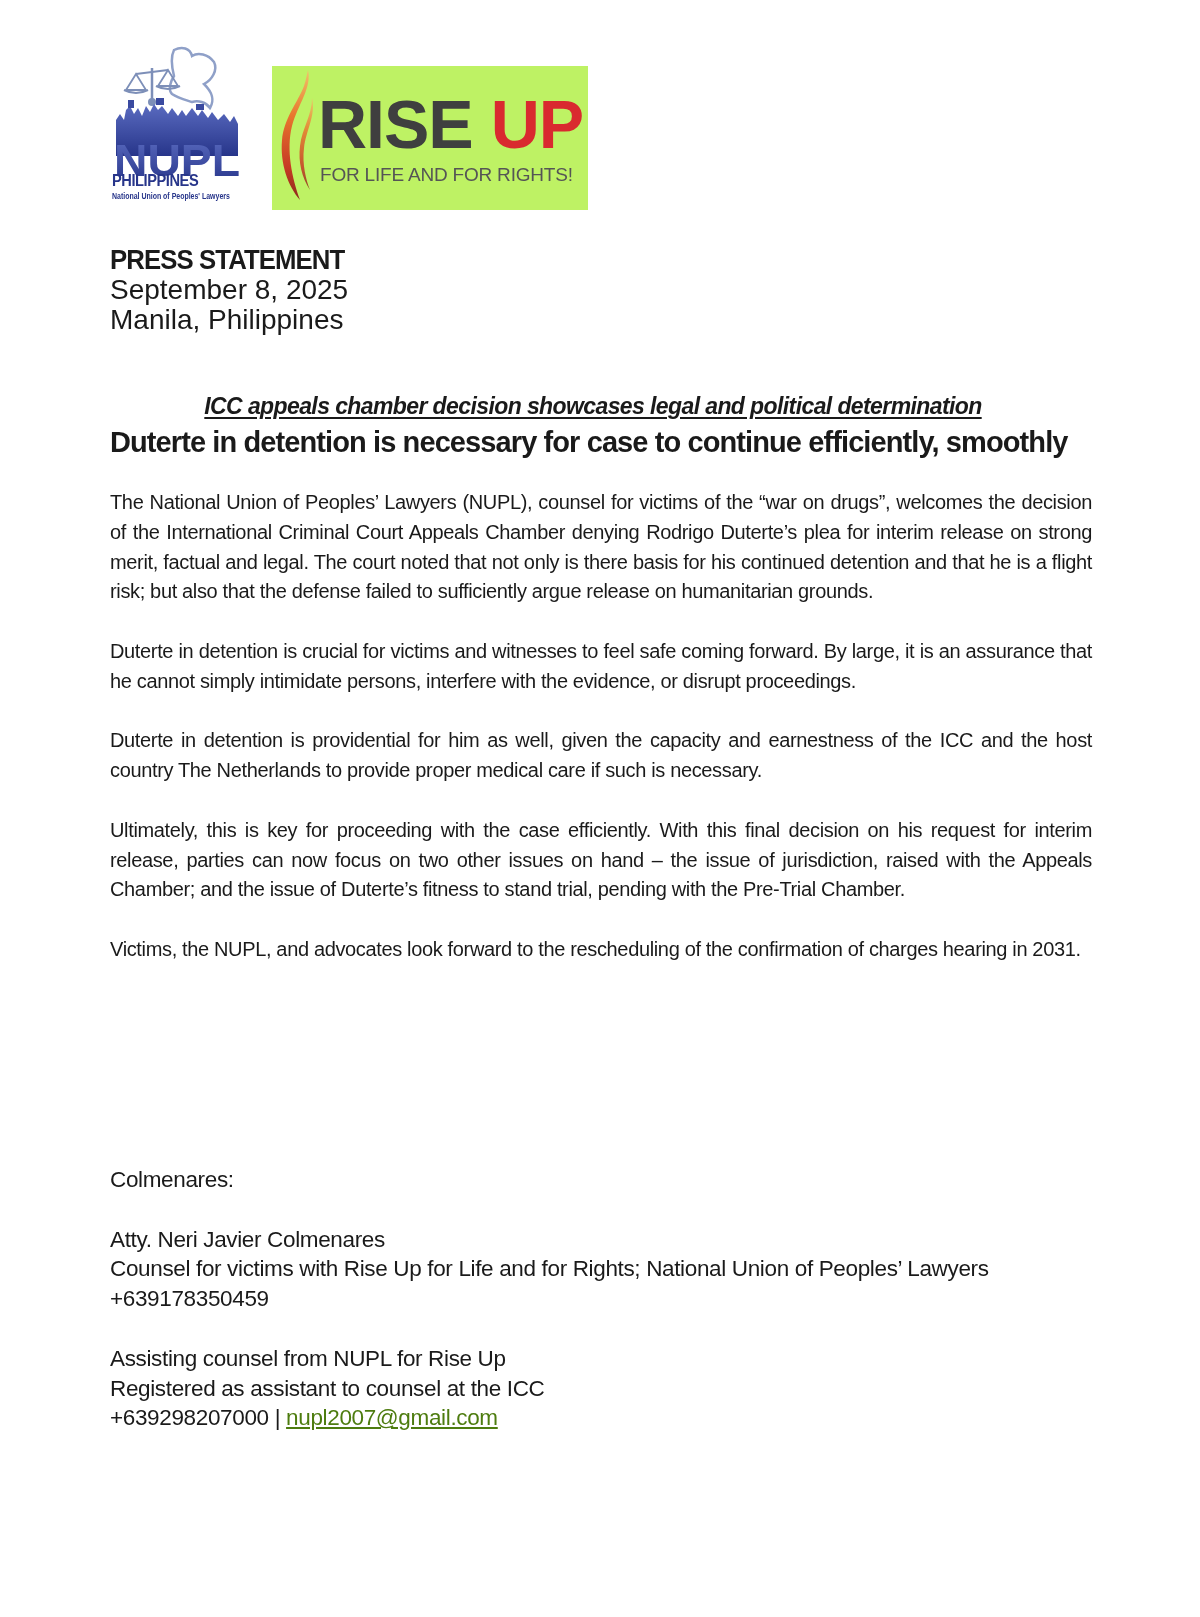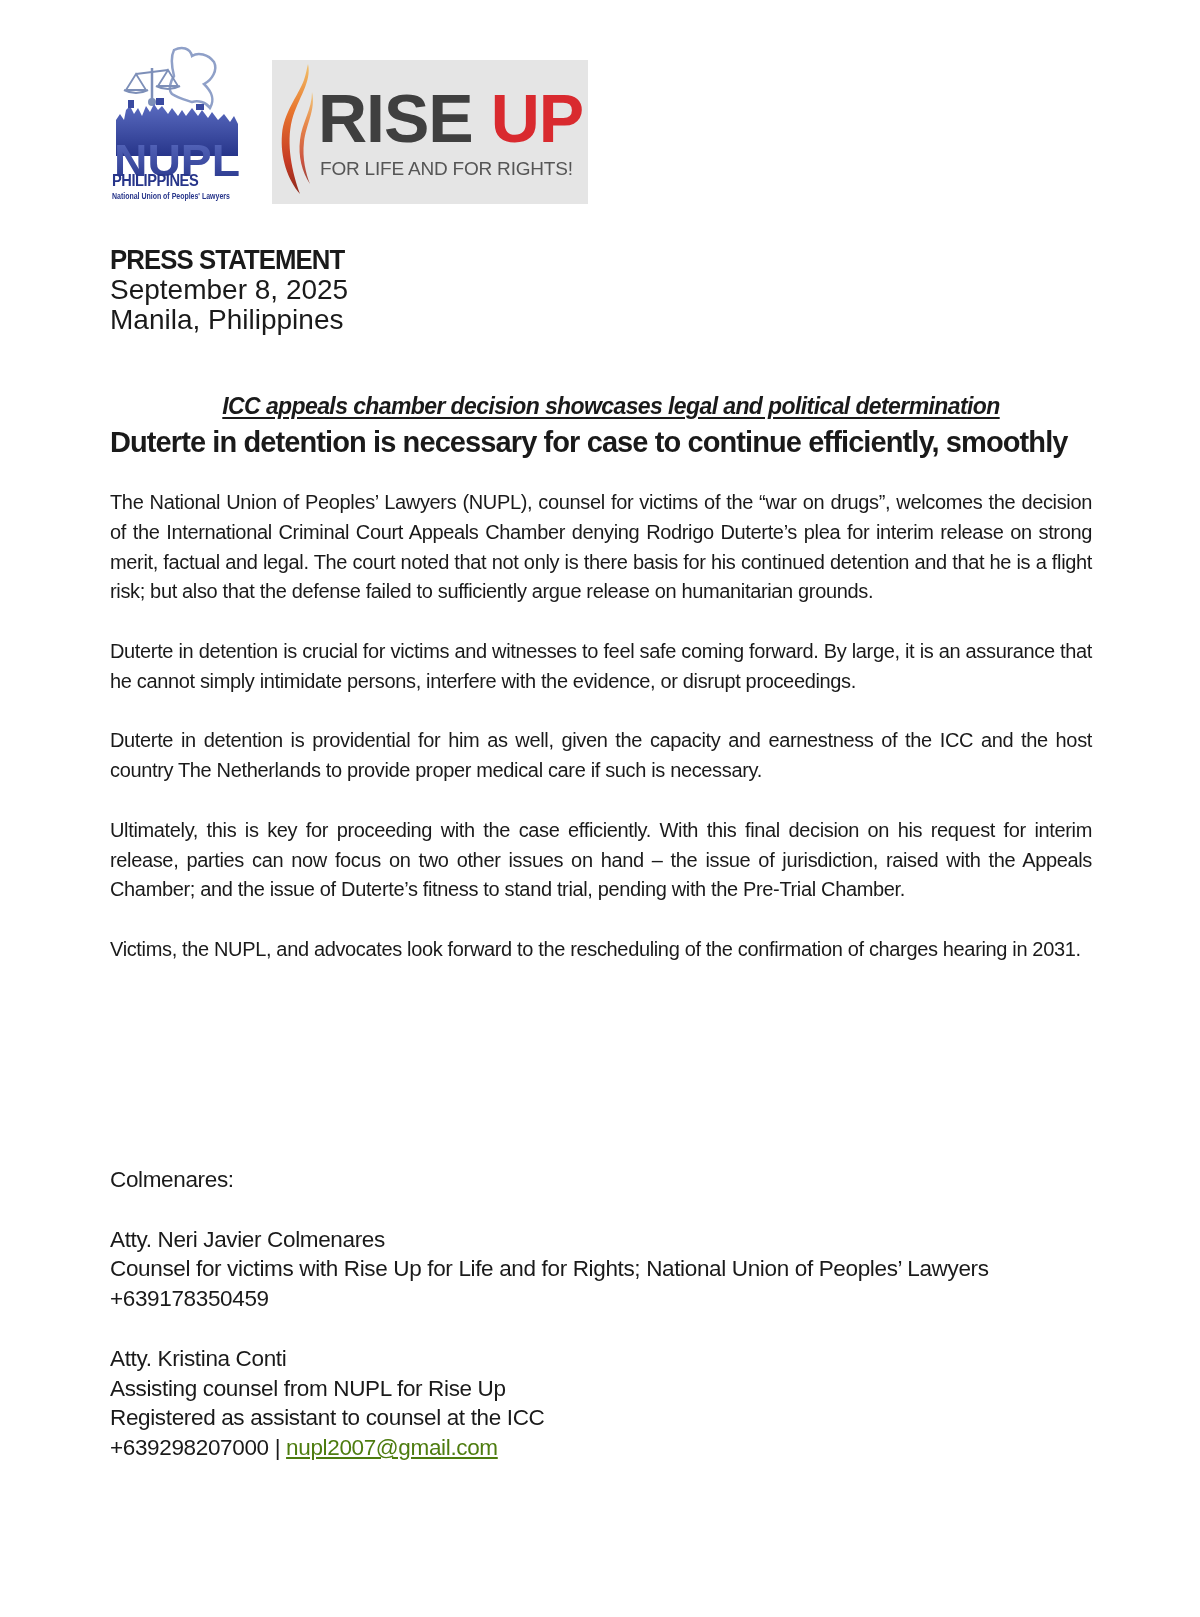--- a/index.html
+++ b/index.html
@@ -25,24 +25,24 @@
     .logo-nupl {
       position: absolute;
       left: 112px;
       top: 44px;
       width: 134px;
       height: 162px;
     }
     .logo-riseup {
       position: absolute;
       left: 272px;
-      top: 60px;
+      top: 66px;
       width: 316px;
       height: 144px;
-      background: #e5e5e5;
+      background: #bef264;
     }
     .riseup-flame {
       position: absolute;
       left: 6px;
       top: 2px;
       width: 48px;
       height: 136px;
     }
     .riseup-title {
       position: absolute;
@@ -78,21 +78,21 @@
       font-weight: bold;
       letter-spacing: -1px;
       transform: scaleX(0.92);
       transform-origin: left;
       display: block;
     }
     .dateline div { display: block; }
     
     .kicker {
       position: absolute;
-      left: 120px;
+      left: 102px;
       width: 982px;
       top: 392px;
       text-align: center;
       font-size: 23px;
       font-style: italic;
       font-weight: bold;
       text-decoration: underline;
       text-underline-offset: 3px;
       letter-spacing: -0.6px;
       line-height: 28px;
@@ -217,21 +217,20 @@
   <div class="refs">
     <div class="label">Colmenares:</div>
 
     <div class="contact">
       <div>Atty. Neri Javier Colmenares</div>
       <div>Counsel for victims with Rise Up for Life and for Rights; National Union of Peoples’ Lawyers</div>
       <div>+639178350459</div>
     </div>
 
     <div class="contact">
-      <div>Atty. Kristina Conti</div>
       <div>Assisting counsel from NUPL for Rise Up</div>
       <div>Registered as assistant to counsel at the ICC</div>
       <div>
         <span>+639298207000</span><span style="white-space:pre;"> | </span><a class="email-link" href="mailto:nupl2007@gmail.com">nupl2007@gmail.com</a>
       </div>
     </div>
   </div>
 
 </div>
 

